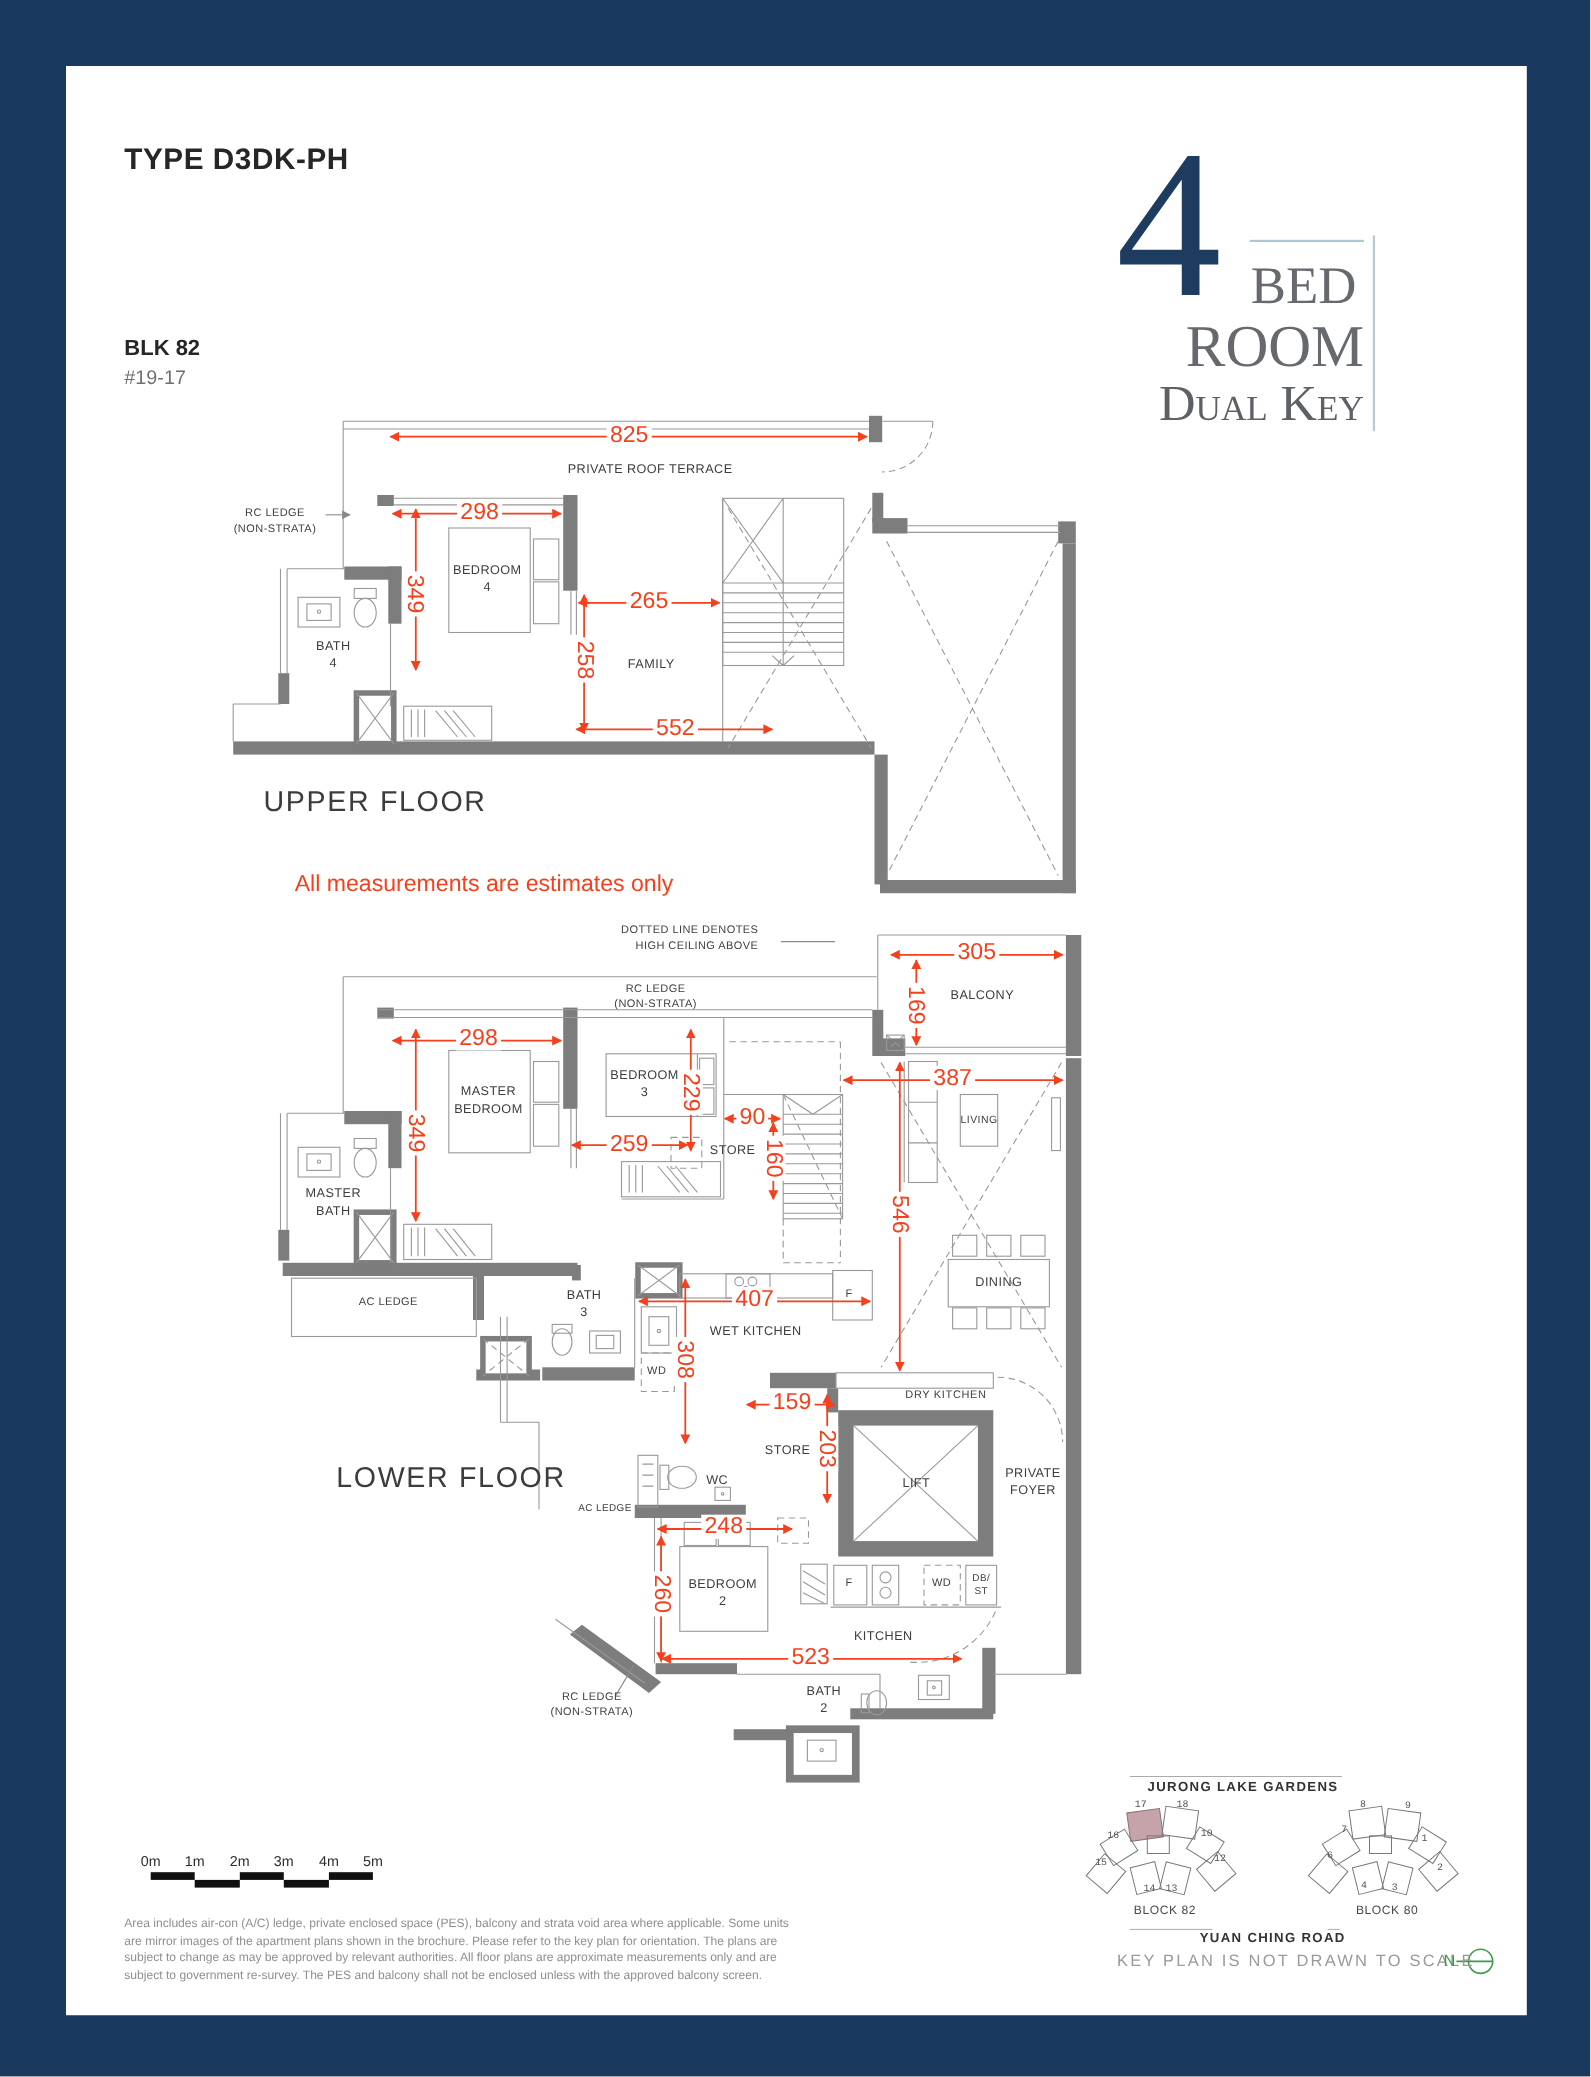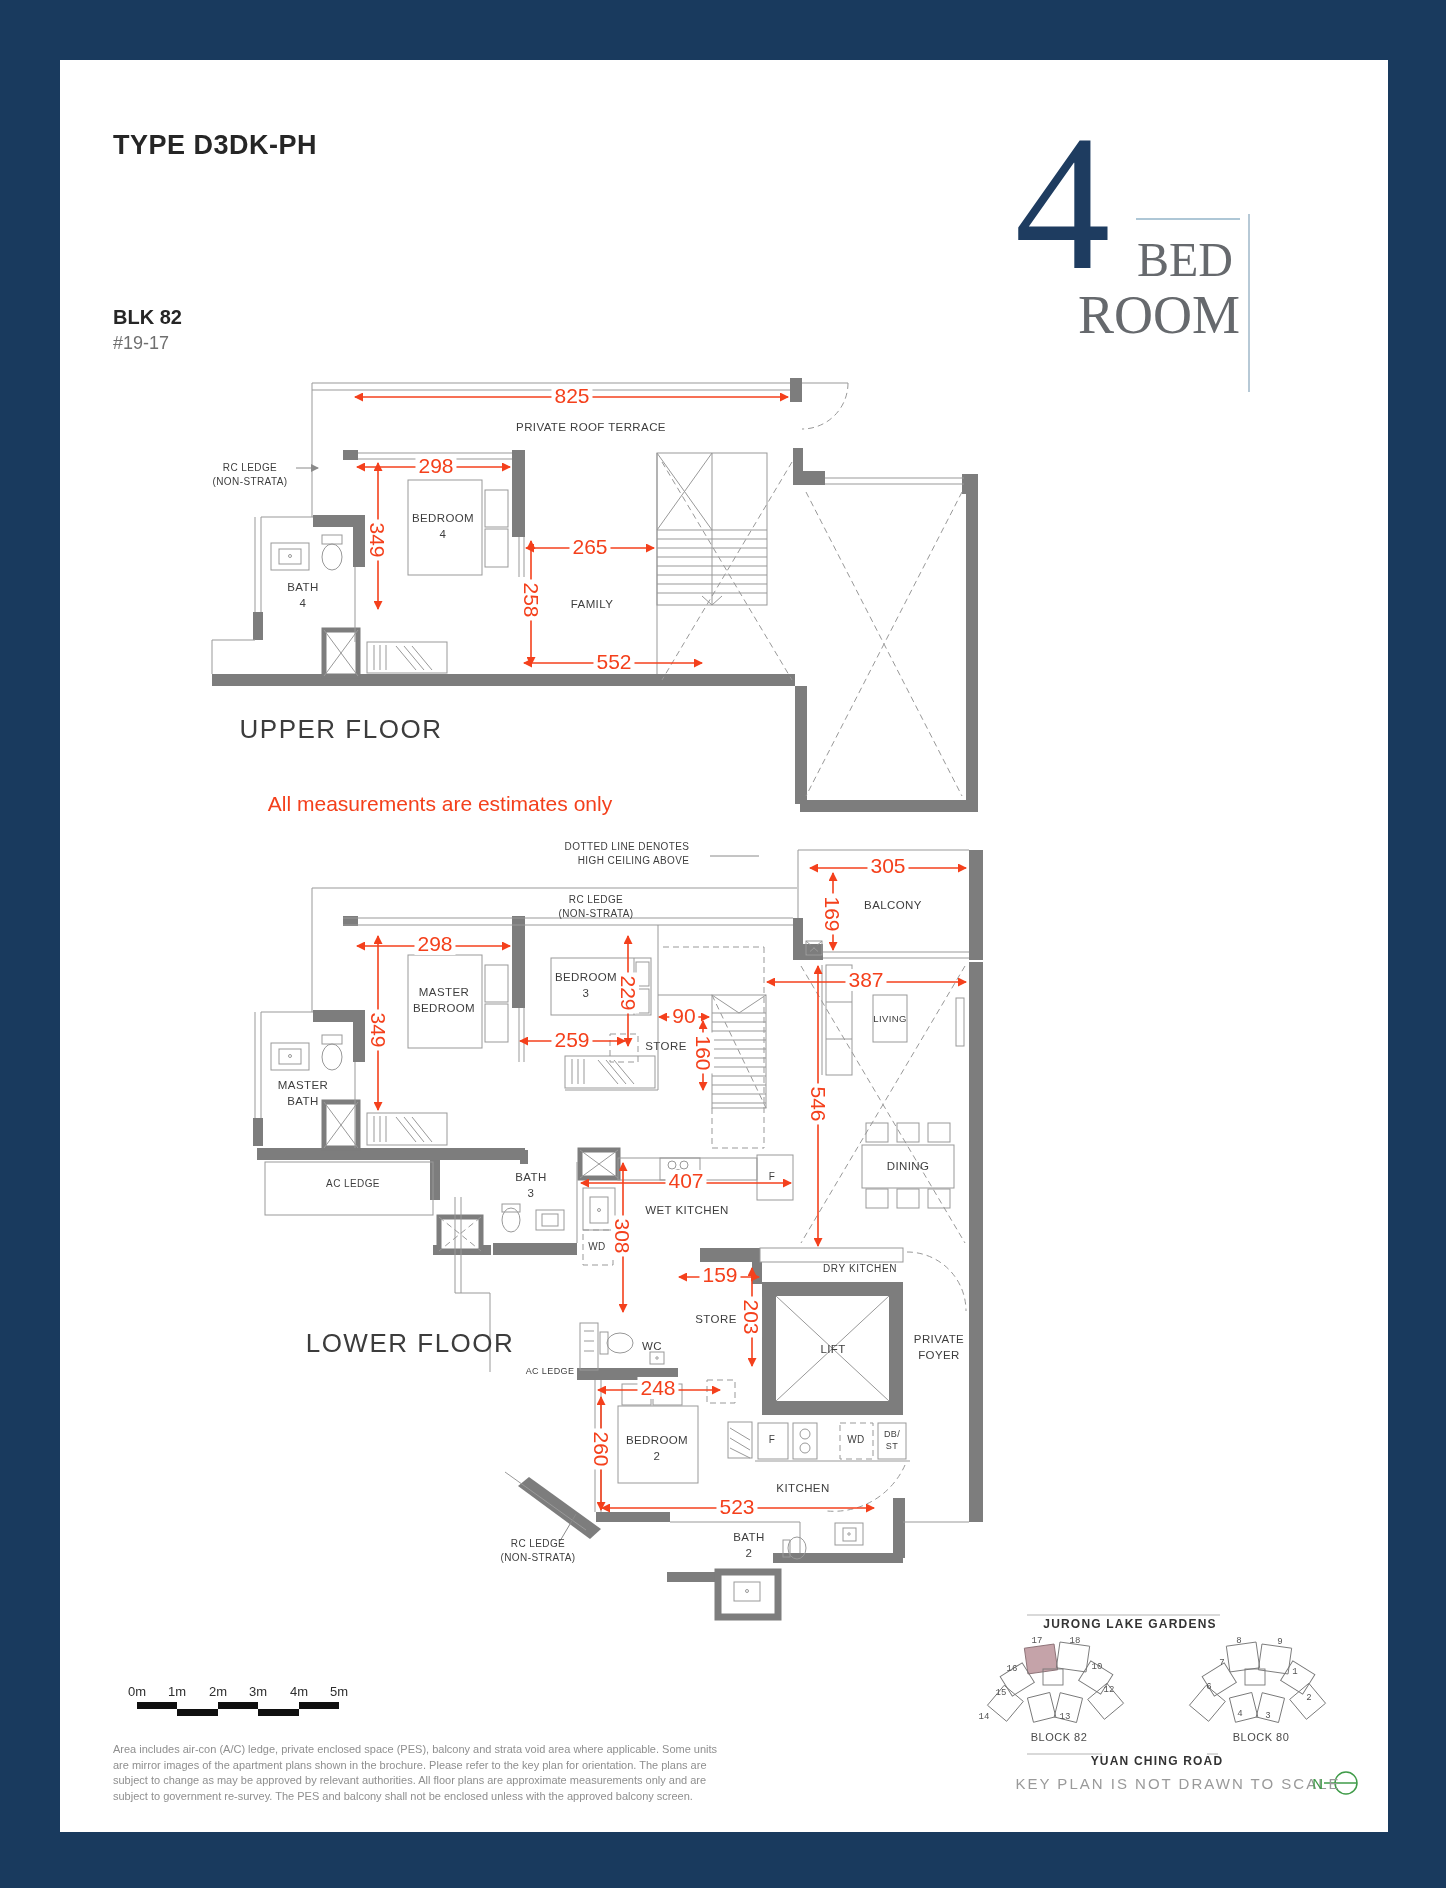--- a/index.html
+++ b/index.html
@@ -269,20 +269,21 @@
 
   <div class="abs hdr-title">TYPE D3DK-PH</div>
   <div class="abs hdr-blk">BLK 82</div>
   <div class="abs hdr-unit">#19-17</div>
 
   <div class="abs logo-4">4</div>
   <div class="abs logo-hline"></div>
   <div class="abs logo-vline"></div>
   <div class="abs logo-bed">BED</div>
   <div class="abs logo-room">ROOM</div>
+  <div class="abs logo-dual">Dual Key</div>
 
   <div class="dim" style="left:572px;top:396px">825</div>
   <div class="lbl" style="left:591px;top:428px">PRIVATE ROOF TERRACE</div>
   <div class="lbl sm" style="left:250px;top:474px">RC LEDGE
 (NON-STRATA)</div>
   <div class="dim" style="left:436px;top:466px">298</div>
   <div class="dim dimv" style="left:377px;top:540px">349</div>
   <div class="lbl" style="left:443px;top:527px">BEDROOM
 4</div>
   <div class="dim" style="left:590px;top:547px">265</div>
@@ -370,21 +371,21 @@
   <div class="kp" style="left:1261px;top:1737px">BLOCK 80</div>
   <div class="kp kp-bold" style="left:1157px;top:1761px">YUAN CHING ROAD</div>
   <div class="kp kp-note" style="left:1158px;top:1783px">KEY PLAN IS NOT DRAWN TO SCALE</div>
   <div class="kp kp-n" style="left:1318px;top:1783px">N</div>
   <div class="kp kp-num" style="left:1037px;top:1641px">17</div>
   <div class="kp kp-num" style="left:1075px;top:1641px">18</div>
   <div class="kp kp-num" style="left:1012px;top:1669px">16</div>
   <div class="kp kp-num" style="left:1097px;top:1667px">10</div>
   <div class="kp kp-num" style="left:1001px;top:1693px">15</div>
   <div class="kp kp-num" style="left:1109px;top:1690px">12</div>
-  <div class="kp kp-num" style="left:984px;top:1717px">14</div>
+  <div class="kp kp-num" style="left:1045px;top:1717px">14</div>
   <div class="kp kp-num" style="left:1065px;top:1717px">13</div>
   <div class="kp kp-num" style="left:1239px;top:1641px">8</div>
   <div class="kp kp-num" style="left:1280px;top:1642px">9</div>
   <div class="kp kp-num" style="left:1222px;top:1663px">7</div>
   <div class="kp kp-num" style="left:1295px;top:1672px">1</div>
   <div class="kp kp-num" style="left:1209px;top:1687px">6</div>
   <div class="kp kp-num" style="left:1309px;top:1698px">2</div>
   <div class="kp kp-num" style="left:1240px;top:1714px">4</div>
   <div class="kp kp-num" style="left:1268px;top:1716px">3</div>
 

